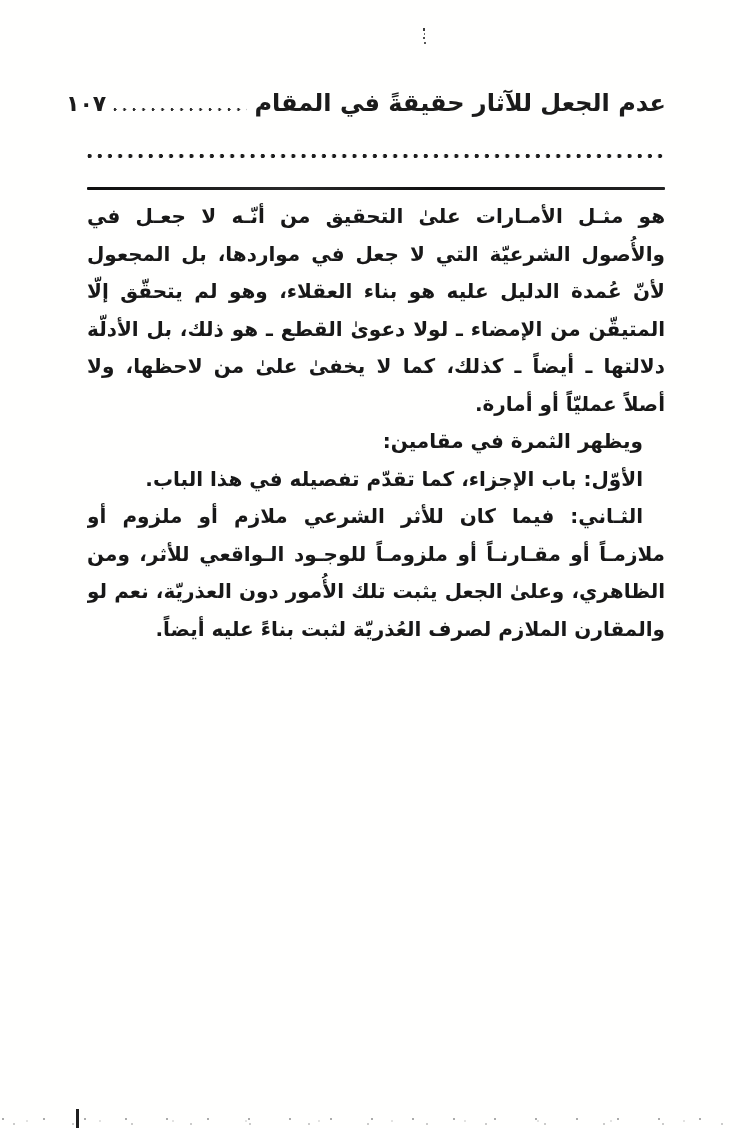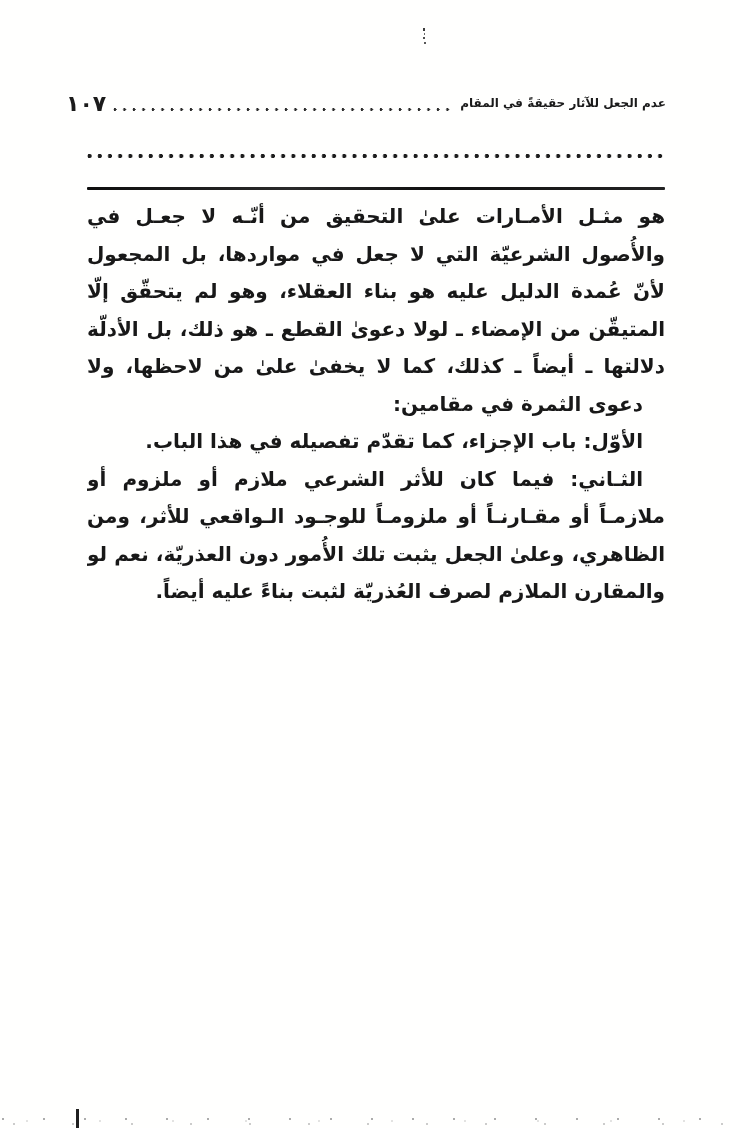--- a/index.html
+++ b/index.html
@@ -20,21 +20,21 @@
   .running-head {
     position: absolute;
     top: 84px; right: 64px; left: 66px;
     height: 36px;
     display: flex;
     direction: rtl;
     align-items: flex-end;
     color: #1b1b1b;
   }
   .running-head .head-title {
-    font-size: 12px;
+    font-size: 24px;
     font-weight: bold;
     white-space: nowrap;
     line-height: 34px;
   }
   .running-head .head-leader {
     flex: 1;
     height: 5px;
     margin: 0 7px 8px 7px;
     background-image: radial-gradient(circle at 2px 2.5px, #2c2c2c 1.3px, transparent 1.6px);
     background-size: 9.5px 5px;
@@ -128,21 +128,22 @@
   <div class="dotted-row"></div>
 
   <div class="head-rule"></div>
 
   <div class="body-text">
     <div class="line justify">هو مثـل الأمـارات علىٰ التحقيق من أنّـه لا جعـل في موردها والأُصول العقليّة</div>
     <div class="line justify">والأُصول الشرعيّة التي لا جعل في مواردها، بل المجعول هو صِرف العُذريّة، وذلك</div>
     <div class="line justify">لأنّ عُمدة الدليل عليه هو بناء العقلاء، وهو لم يتحقّق إلّا علىٰ العُذريّة، والقدر</div>
     <div class="line justify">المتيقّن من الإمضاء ـ لولا دعوىٰ القطع ـ هو ذلك، بل الأدلّة الشرعيّة علىٰ تقدير</div>
     <div class="line justify">دلالتها ـ أيضاً ـ كذلك، كما لا يخفىٰ علىٰ من لاحظها، ولا فرق في ذلك بين كونه</div>
-    <div class="line indent">دعوى الثمرة في مقامين:</div>
+    <div class="line">أصلاً عمليّاً أو أمارة.</div>
+    <div class="line indent">ويظهر الثمرة في مقامين:</div>
     <div class="line indent">الأوّل: باب الإجزاء، كما تقدّم تفصيله في هذا الباب.</div>
     <div class="line justify indent">الثـاني: فيما كان للأثر الشرعي ملازم أو ملزوم أو مقارن، أعمّ من كونه</div>
     <div class="line justify">ملازمـاً أو مقـارنـاً أو ملزومـاً للوجـود الـواقعي للأثر، ومن كونها كذلك للوجود</div>
     <div class="line justify">الظاهري، وعلىٰ الجعل يثبت تلك الأُمور دون العذريّة، نعم لو فرض كون الملازم</div>
     <div class="line">والمقارن الملازم لصرف العُذريّة لثبت بناءً عليه أيضاً.</div>
   </div>
 
   <div class="artifact a1"></div>
   <div class="artifact a2"></div>
   <div class="artifact a3"></div>

